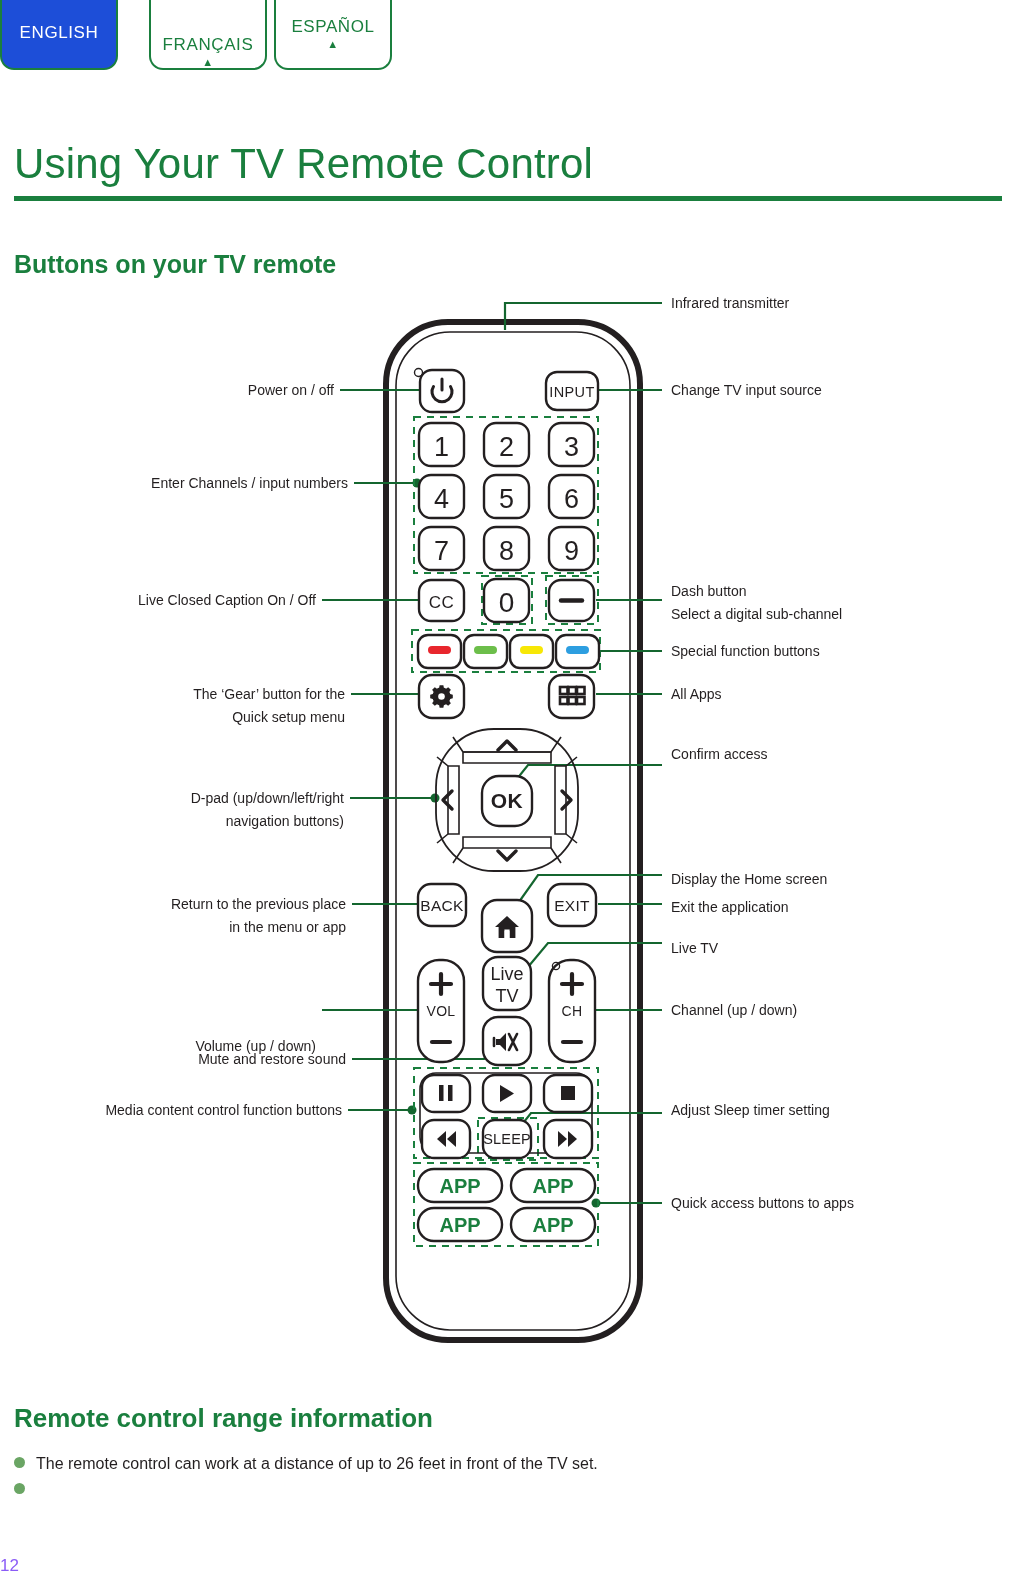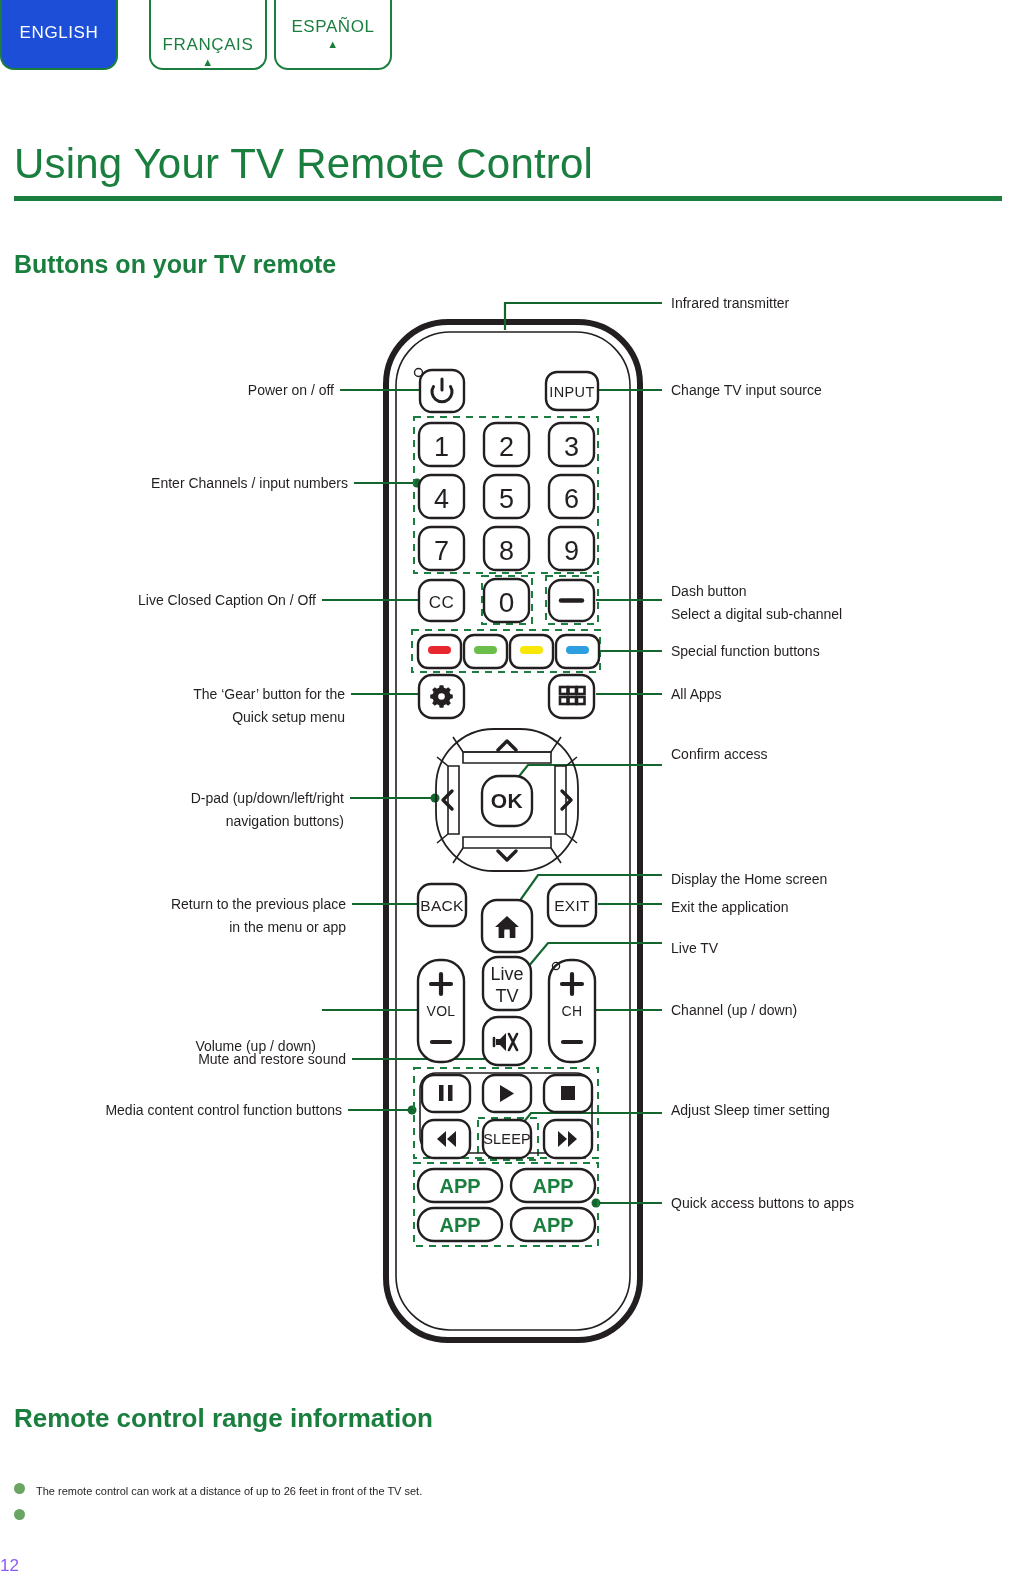--- a/index.html
+++ b/index.html
@@ -44,21 +44,21 @@
   .callout{
     position:absolute;font-size:14px;color:#231f20;line-height:23px;white-space:pre-line;
   }
   .callout.left{text-align:right;}
   .callout.right{text-align:left;}
 
   
   #range-heading{
     position:absolute;left:14px;top:1403px;font-size:26px;font-weight:bold;color:#1a7f3e;
   }
-  .bullet-row{position:absolute;left:14px;font-size:11px;color:#231f20;margin-top:28px;}
+  .bullet-row{position:absolute;left:14px;font-size:16px;color:#231f20;}
   .bullet-dot{
     display:inline-block;width:11px;height:11px;border-radius:50%;
     background:#6aa564;margin-right:11px;vertical-align:1px;
   }
   #bullet0{top:1455px;}
   #bullet1{top:1481px;}
   #page-number{
     position:absolute;left:0;top:1556px;width:1010px;text-align:left;
     font-size:17px;color:#8b5cf6;
   }

